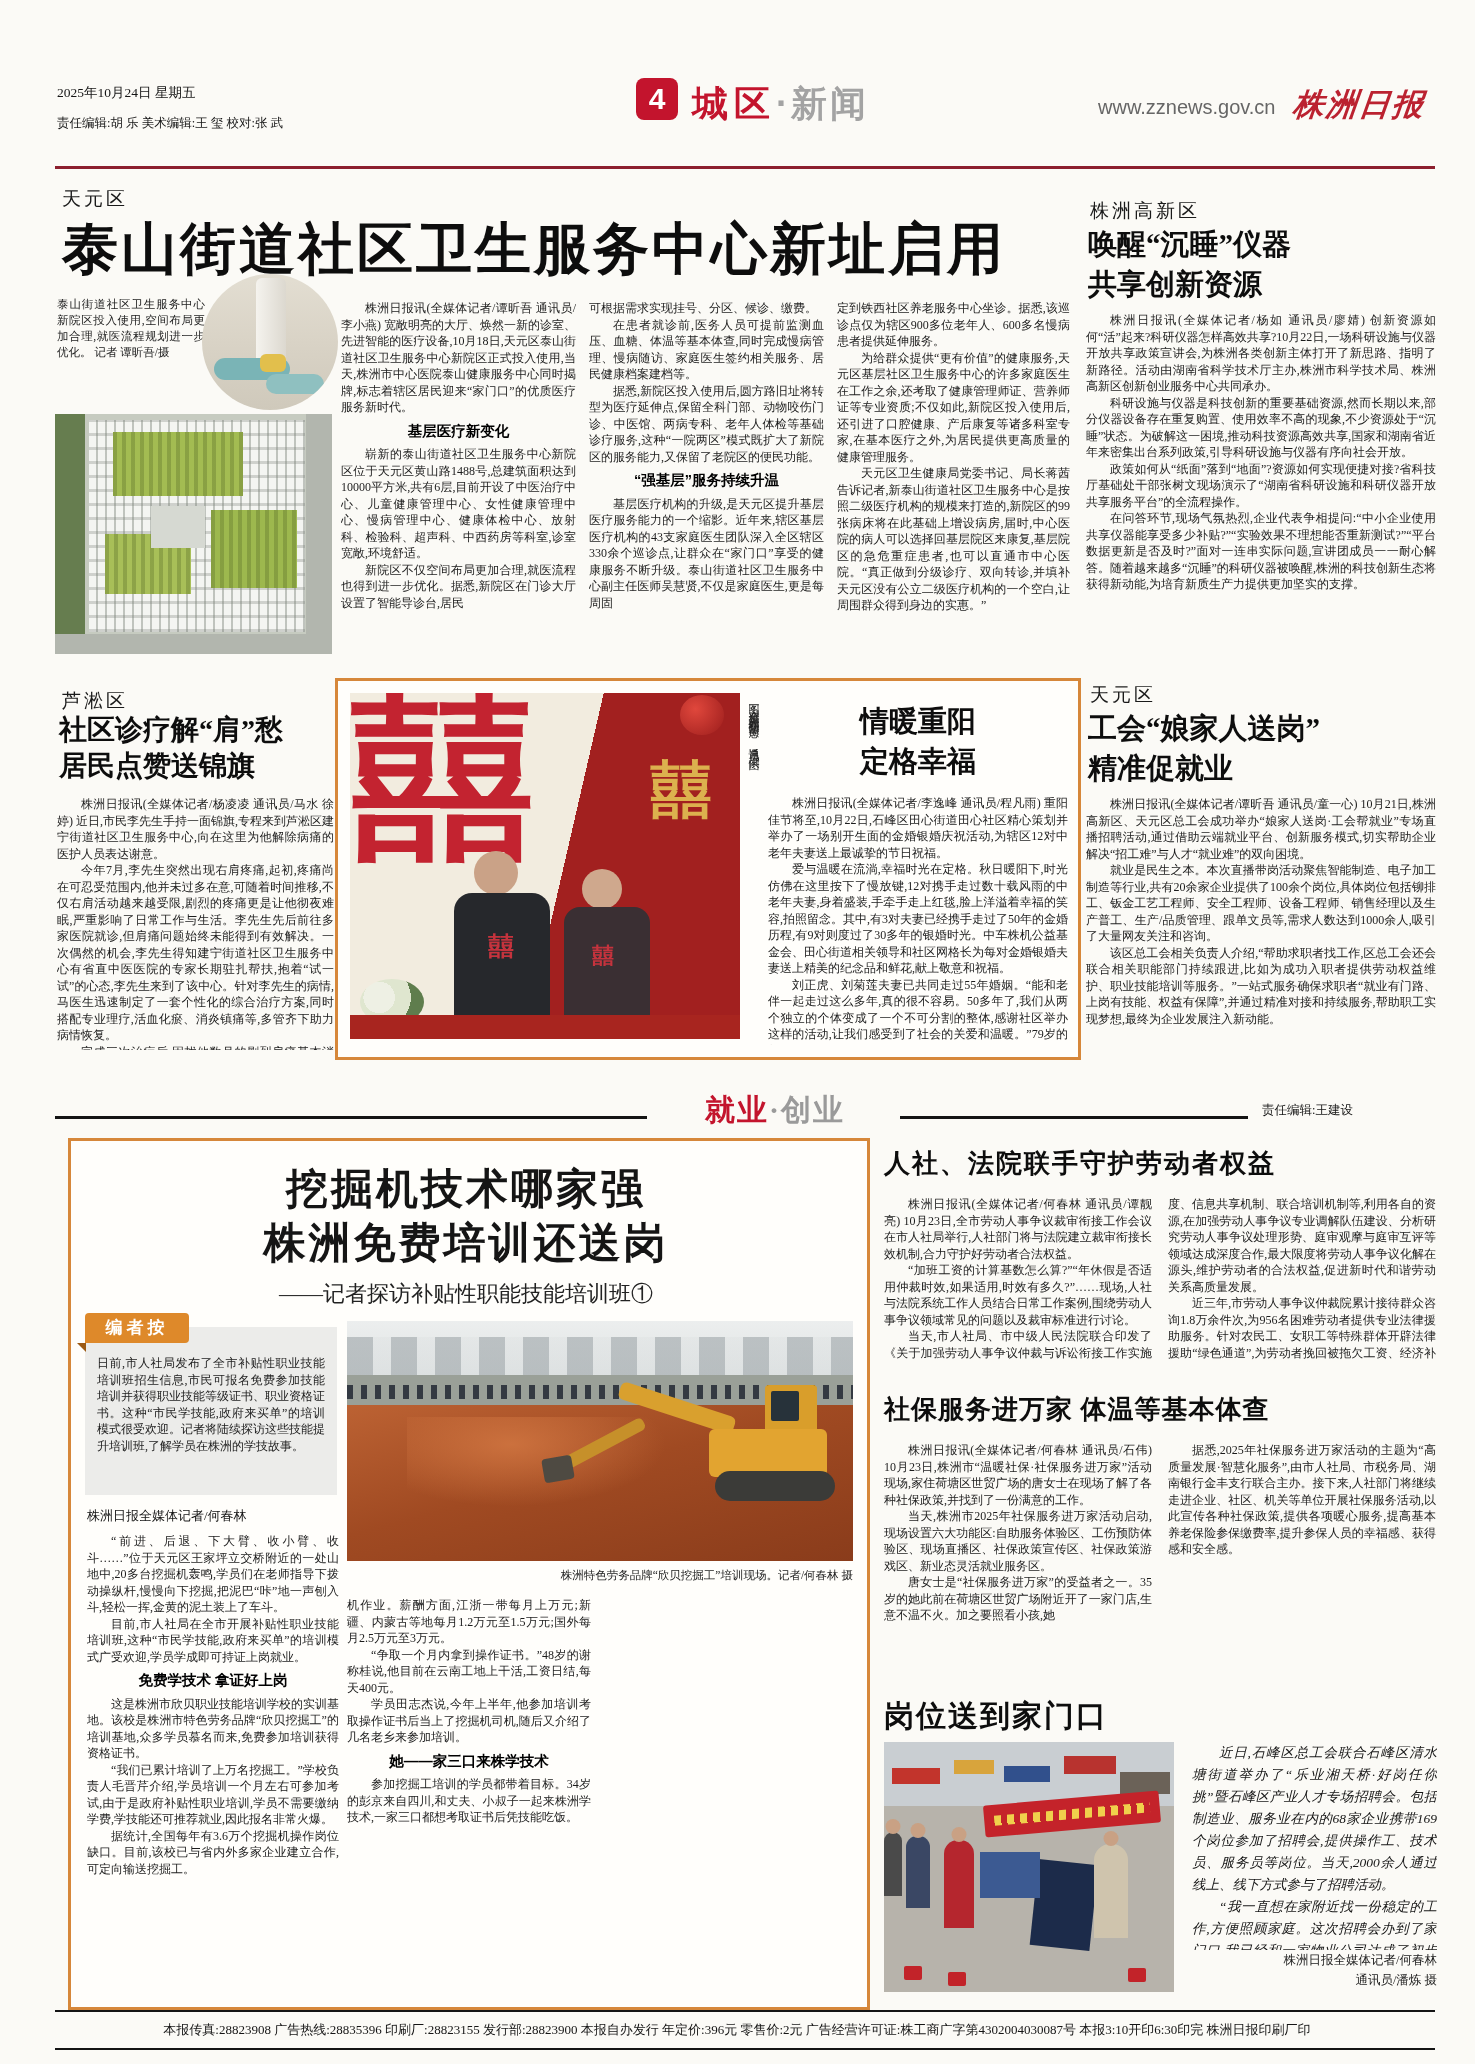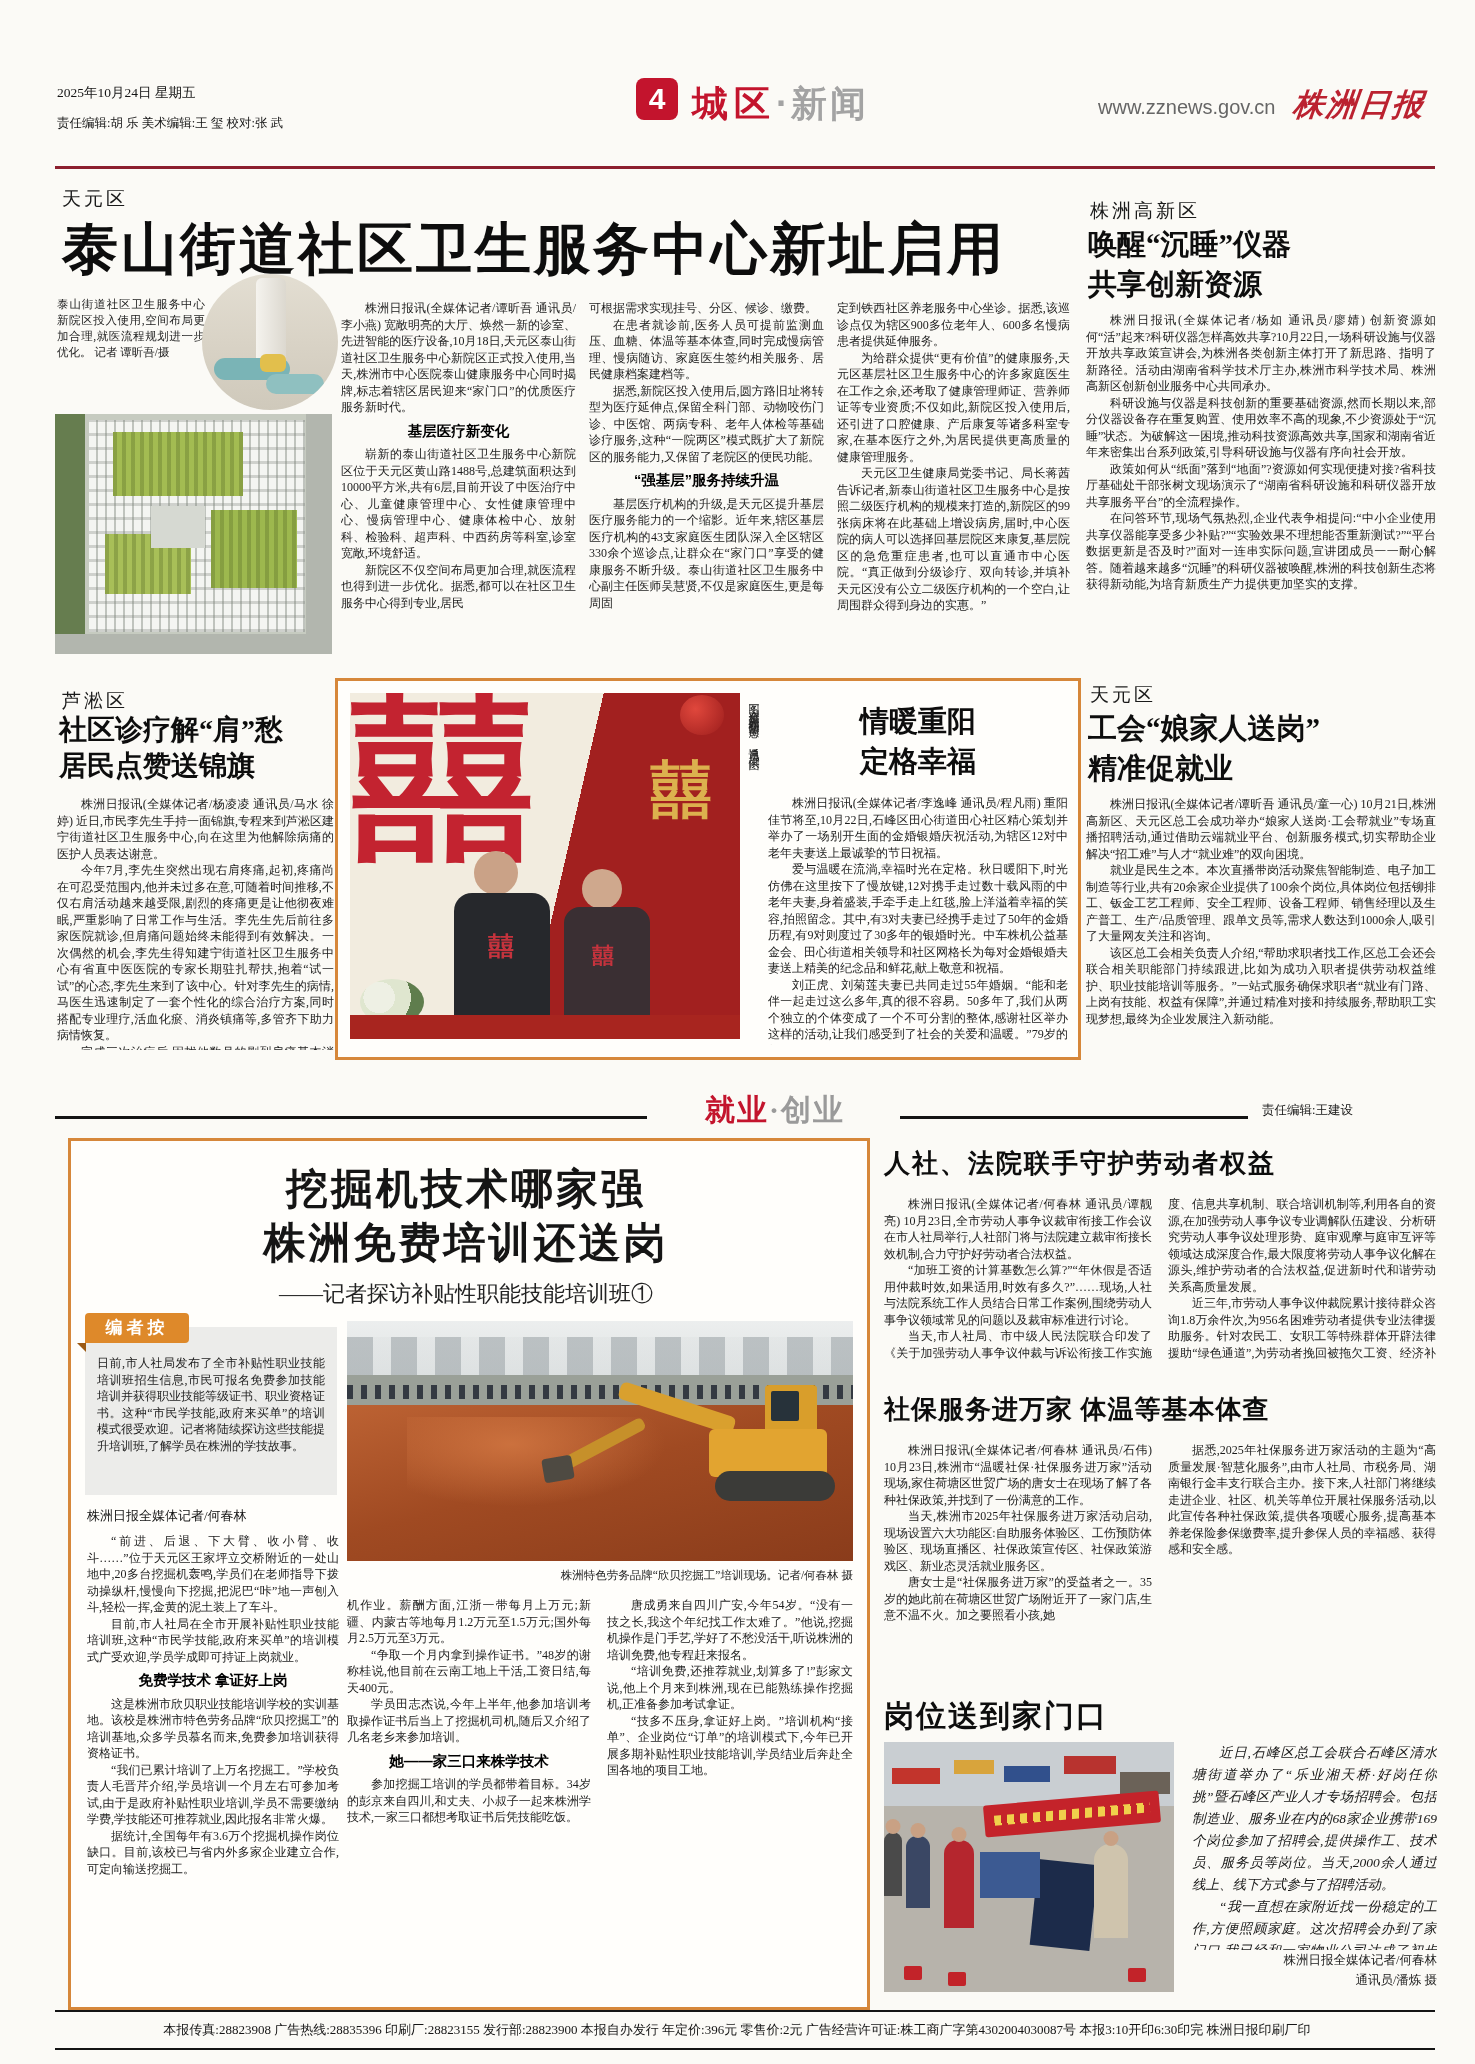--- a/index.html
+++ b/index.html
@@ -65,21 +65,21 @@
     <div style="left:156px;top:96px;width:86px;height:78px;background:#9db84e;background-image:repeating-linear-gradient(90deg,rgba(90,110,40,.35) 0 4px,transparent 4px 9px);"></div>
     <div style="left:50px;top:120px;width:86px;height:60px;background:#a8bf58;background-image:repeating-linear-gradient(90deg,rgba(90,110,40,.35) 0 4px,transparent 4px 9px);"></div>
     <div style="left:96px;top:92px;width:54px;height:42px;background:#d6d9d2;"></div>
     <div style="left:0;top:220px;width:277px;height:20px;background:#b2b6ae;"></div>
   </div>
 
   <div class="abs body-text" style="left:341px;top:300px;width:235px;height:360px;">
       <p>株洲日报讯(全媒体记者/谭昕吾 通讯员/李小燕) 宽敞明亮的大厅、焕然一新的诊室、先进智能的医疗设备,10月18日,天元区泰山街道社区卫生服务中心新院区正式投入使用,当天,株洲市中心医院泰山健康服务中心同时揭牌,标志着辖区居民迎来“家门口”的优质医疗服务新时代。</p>
       <p class="sub">基层医疗新变化</p>
       <p>崭新的泰山街道社区卫生服务中心新院区位于天元区黄山路1488号,总建筑面积达到10000平方米,共有6层,目前开设了中医治疗中心、儿童健康管理中心、女性健康管理中心、慢病管理中心、健康体检中心、放射科、检验科、超声科、中西药房等科室,诊室宽敞,环境舒适。</p>
-      <p>新院区不仅空间布局更加合理,就医流程也得到进一步优化。据悉,都可以在社区卫生服务中心得到专业,居民</p>
+      <p>新院区不仅空间布局更加合理,就医流程也得到进一步优化。据悉,新院区在门诊大厅设置了智能导诊台,居民</p>
     </div>
   <div class="abs body-text" style="left:589px;top:300px;width:235px;height:360px;">
       <p class="cont">可根据需求实现挂号、分区、候诊、缴费。</p>
       <p>在患者就诊前,医务人员可提前监测血压、血糖、体温等基本体查,同时完成慢病管理、慢病随访、家庭医生签约相关服务、居民健康档案建档等。</p>
       <p>据悉,新院区投入使用后,圆方路旧址将转型为医疗延伸点,保留全科门部、动物咬伤门诊、中医馆、两病专科、老年人体检等基础诊疗服务,这种“一院两区”模式既扩大了新院区的服务能力,又保留了老院区的便民功能。</p>
       <p class="sub">“强基层”服务持续升温</p>
       <p>基层医疗机构的升级,是天元区提升基层医疗服务能力的一个缩影。近年来,辖区基层医疗机构的43支家庭医生团队深入全区辖区330余个巡诊点,让群众在“家门口”享受的健康服务不断升级。泰山街道社区卫生服务中心副主任医师吴慧贤,不仅是家庭医生,更是每周固</p>
     </div>
   <div class="abs body-text" style="left:837px;top:300px;width:233px;height:346px;">
       <p class="cont">定到铁西社区养老服务中心坐诊。据悉,该巡诊点仅为辖区900多位老年人、600多名慢病患者提供延伸服务。</p>
@@ -192,25 +192,20 @@
     </div>
     <div class="abs caption" style="left:276px;top:426px;width:506px;text-align:right;">株洲特色劳务品牌“欣贝挖掘工”培训现场。记者/何春林 摄</div>
 
     <div class="abs body-text" style="left:276px;top:456px;width:244px;height:392px;">
         <p class="cont">机作业。薪酬方面,江浙一带每月上万元;新疆、内蒙古等地每月1.2万元至1.5万元;国外每月2.5万元至3万元。</p>
         <p>“争取一个月内拿到操作证书。”48岁的谢称桂说,他目前在云南工地上干活,工资日结,每天400元。</p>
         <p>学员田志杰说,今年上半年,他参加培训考取操作证书后当上了挖掘机司机,随后又介绍了几名老乡来参加培训。</p>
         <p class="sub">她——家三口来株学技术</p>
         <p>参加挖掘工培训的学员都带着目标。34岁的彭京来自四川,和丈夫、小叔子一起来株洲学技术,一家三口都想考取证书后凭技能吃饭。</p>
       </div>
-    <div class="abs body-text" style="left:536px;top:456px;width:246px;height:392px;">
-        <p>唐成勇来自四川广安,今年54岁。“没有一技之长,我这个年纪找工作太难了。”他说,挖掘机操作是门手艺,学好了不愁没活干,听说株洲的培训免费,他专程赶来报名。</p>
-        <p>“培训免费,还推荐就业,划算多了!”彭家文说,他上个月来到株洲,现在已能熟练操作挖掘机,正准备参加考试拿证。</p>
-        <p>“技多不压身,拿证好上岗。”培训机构“接单”、企业岗位“订单”的培训模式下,今年已开展多期补贴性职业技能培训,学员结业后奔赴全国各地的项目工地。</p>
-      </div>
   </div>
 
   <div class="abs h-serif" style="left:884px;top:1146px;font-size:26px;letter-spacing:2px;">人社、法院联手守护劳动者权益</div>
   <div class="abs body-text" style="left:884px;top:1196px;width:268px;height:166px;">
       <p>株洲日报讯(全媒体记者/何春林 通讯员/谭靓亮) 10月23日,全市劳动人事争议裁审衔接工作会议在市人社局举行,人社部门将与法院建立裁审衔接长效机制,合力守护好劳动者合法权益。</p>
       <p>“加班工资的计算基数怎么算?”“年休假是否适用仲裁时效,如果适用,时效有多久?”……现场,人社与法院系统工作人员结合日常工作案例,围绕劳动人事争议领域常见的问题以及裁审标准进行讨论。</p>
       <p>当天,市人社局、市中级人民法院联合印发了《关于加强劳动人事争议仲裁与诉讼衔接工作实施方案》(征求意见稿)。接下来,双方将建立联席会议制度、案件通报机制、办案指导制</p>
     </div>
   <div class="abs body-text" style="left:1168px;top:1196px;width:268px;height:166px;">
       <p class="cont">度、信息共享机制、联合培训机制等,利用各自的资源,在加强劳动人事争议专业调解队伍建设、分析研究劳动人事争议处理形势、庭审观摩与庭审互评等领域达成深度合作,最大限度将劳动人事争议化解在源头,维护劳动者的合法权益,促进新时代和谐劳动关系高质量发展。</p>

